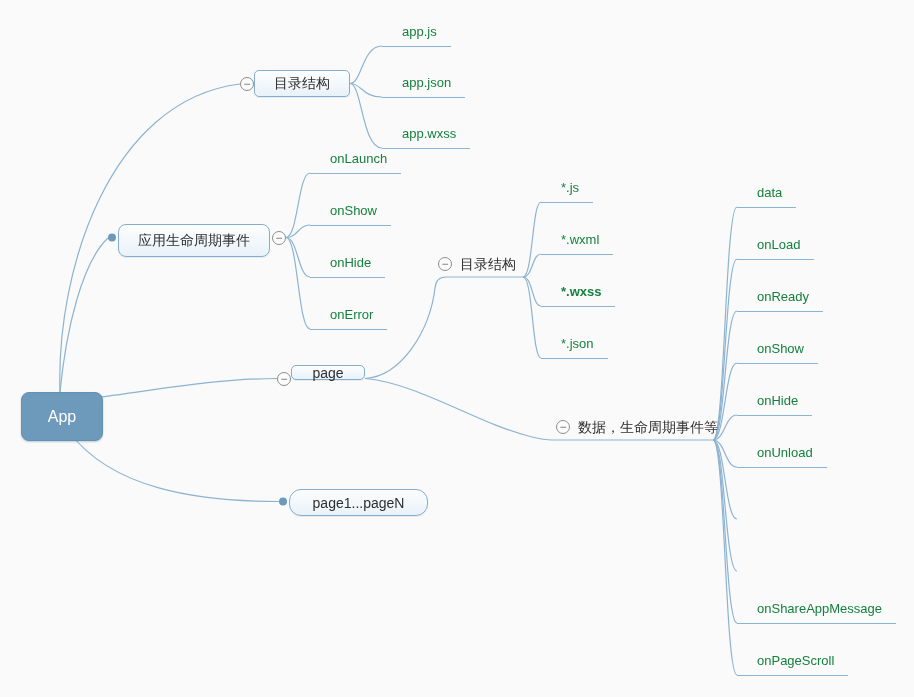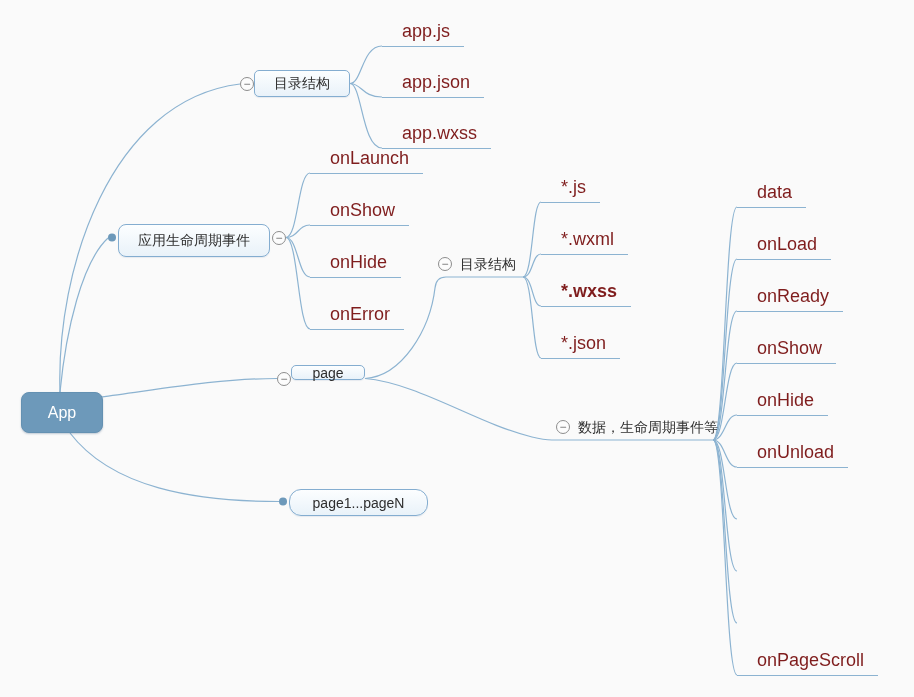--- a/index.html
+++ b/index.html
@@ -16,21 +16,21 @@
     display:flex;align-items:center;justify-content:center;
     color:#2e2e2e;font-size:14px;white-space:nowrap;
     box-shadow:0 1px 1px rgba(120,150,180,0.15);
   }
   .root{
     background:#6d99ba;border-color:#64900f;
     border-color:#6491b2;color:#ffffff;font-size:16px;border-radius:8px;
     box-shadow:0 1px 2px rgba(80,110,140,0.35);
   }
   .leaf{
-    position:absolute;font-size:18px;line-height:13px;color:#7f1d1d;
+    position:absolute;font-size:13px;line-height:13px;color:#15803d;
     padding:0 14px 8px 20px;border-bottom:1px solid #8cb3d1;white-space:nowrap;
   }
   .tnode{
     position:absolute;display:flex;align-items:center;gap:8px;
     font-size:14px;line-height:16px;color:#2e2e2e;white-space:nowrap;
   }
   .exp{
     box-sizing:border-box;width:14px;height:14px;flex:0 0 14px;
     border:1px solid #8d8d8d;border-radius:50%;background:#fcfcfc;
     color:#777777;display:flex;align-items:center;justify-content:center;
@@ -75,21 +75,21 @@
     <path d="M713 440 C 725 440, 725 467, 737 467"></path>
     <path d="M713 440 C 725 440, 725 519, 737 519"></path>
     <path d="M713 440 C 725 440, 725 571, 737 571"></path>
     <path d="M713 440 C 725 440, 725 623, 737 623"></path>
     <path d="M713 440 C 725 440, 725 675, 737 675"></path>
 
     <circle cx="112" cy="237.5" r="4" fill="#6d99ba"></circle>
     <circle cx="283" cy="501.5" r="4" fill="#6d99ba"></circle>
   </svg>
 
-  <div class="box root" style="left:21px;top:392px;width:82px;height:41px;">
+  <div class="box root" style="left:21px;top:392px;width:82px;height:49px;">
     <span>App</span>
   </div>
 
   <div class="exp abs" style="left:240px;top:76.5px;">
     <span>−</span>
   </div>
   <div class="box" style="left:254px;top:70px;width:96px;height:27px;">
     <span>目录结构</span>
   </div>
   <div class="leaf" style="left:382px;top:25px;">
@@ -164,20 +164,23 @@
   </div>
   <div class="leaf" style="left:737px;top:342px;">
     <span>onShow</span>
   </div>
   <div class="leaf" style="left:737px;top:394px;">
     <span>onHide</span>
   </div>
   <div class="leaf" style="left:737px;top:446px;">
     <span>onUnload</span>
   </div>
+  <div class="leaf" style="left:737px;top:602px;">
+    <span>onShareAppMessage</span>
+  </div>
   <div class="leaf" style="left:737px;top:654px;">
     <span>onPageScroll</span>
   </div>
 
   <div class="box" style="left:289px;top:489px;width:139px;height:27px;border-radius:12px;">
     <span>page1...pageN</span>
   </div>
 
 </div>
 

